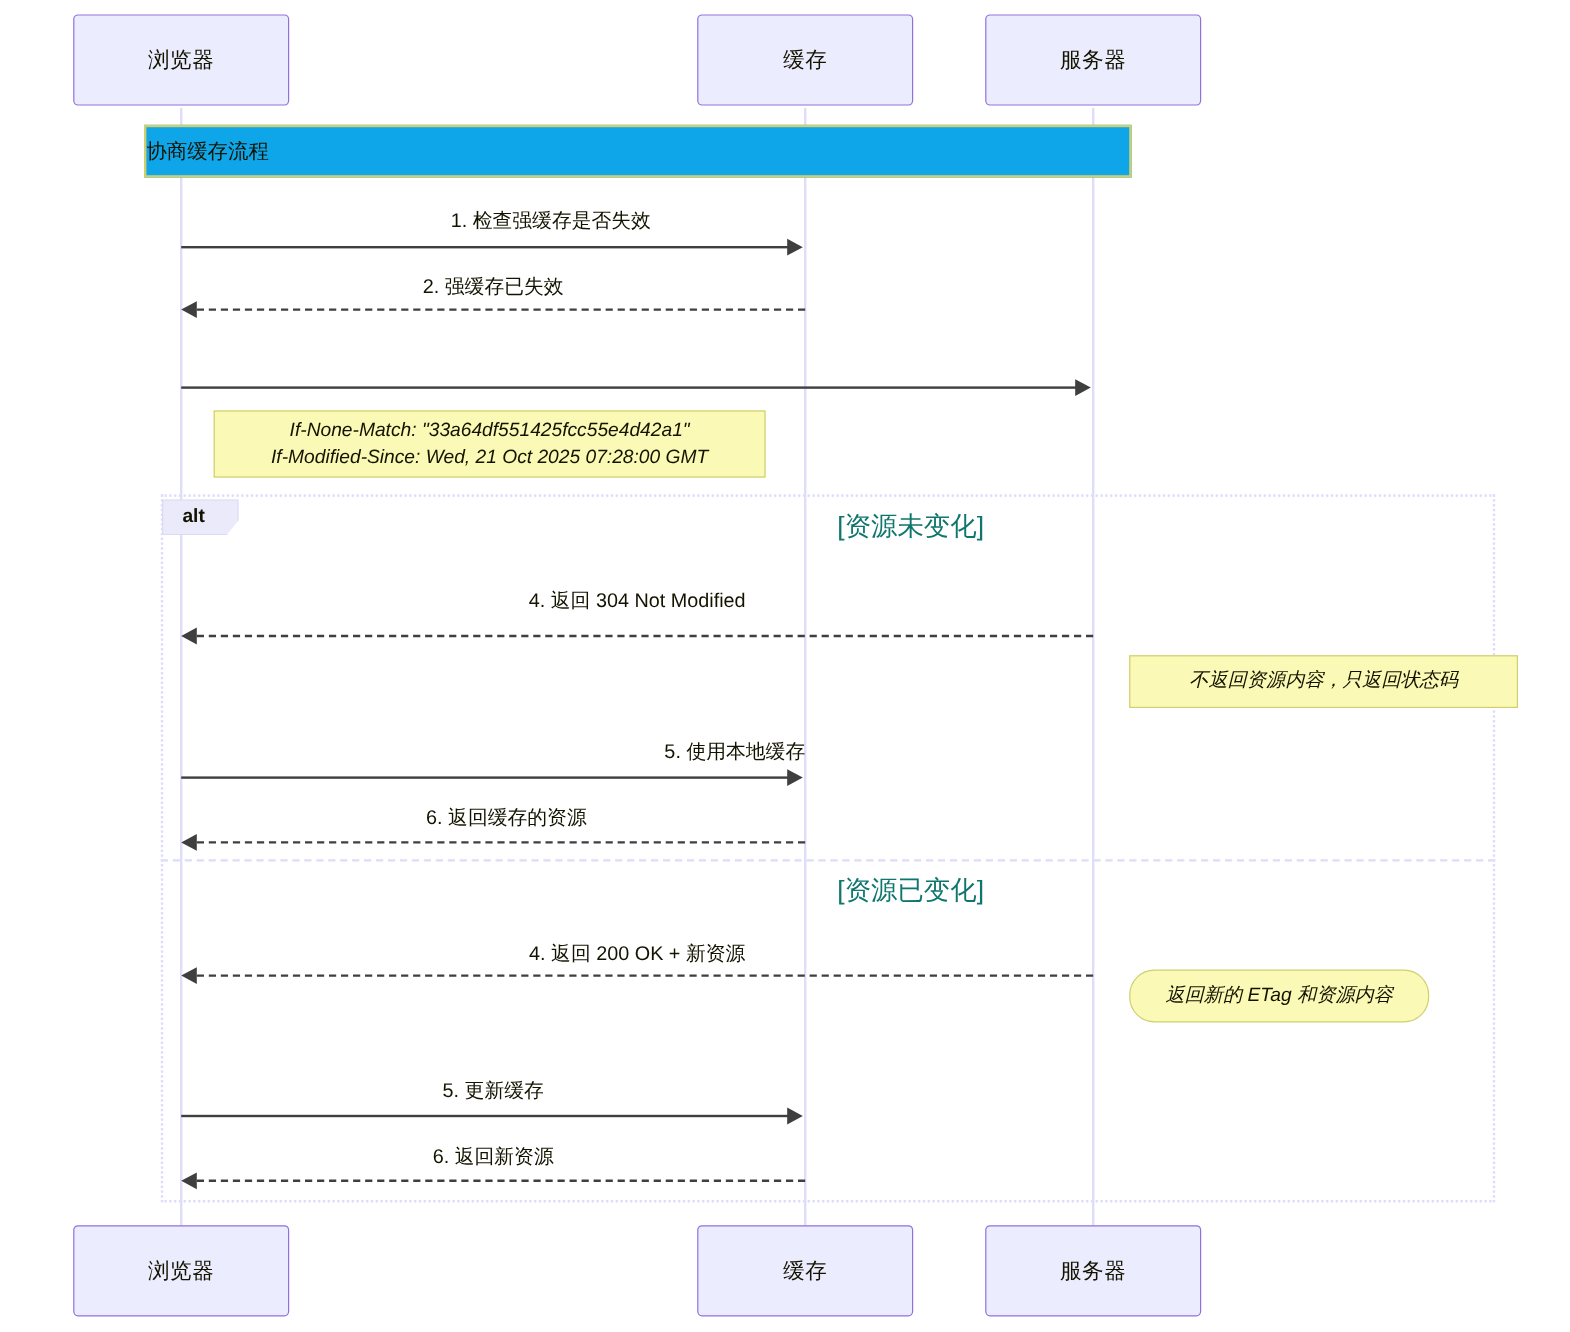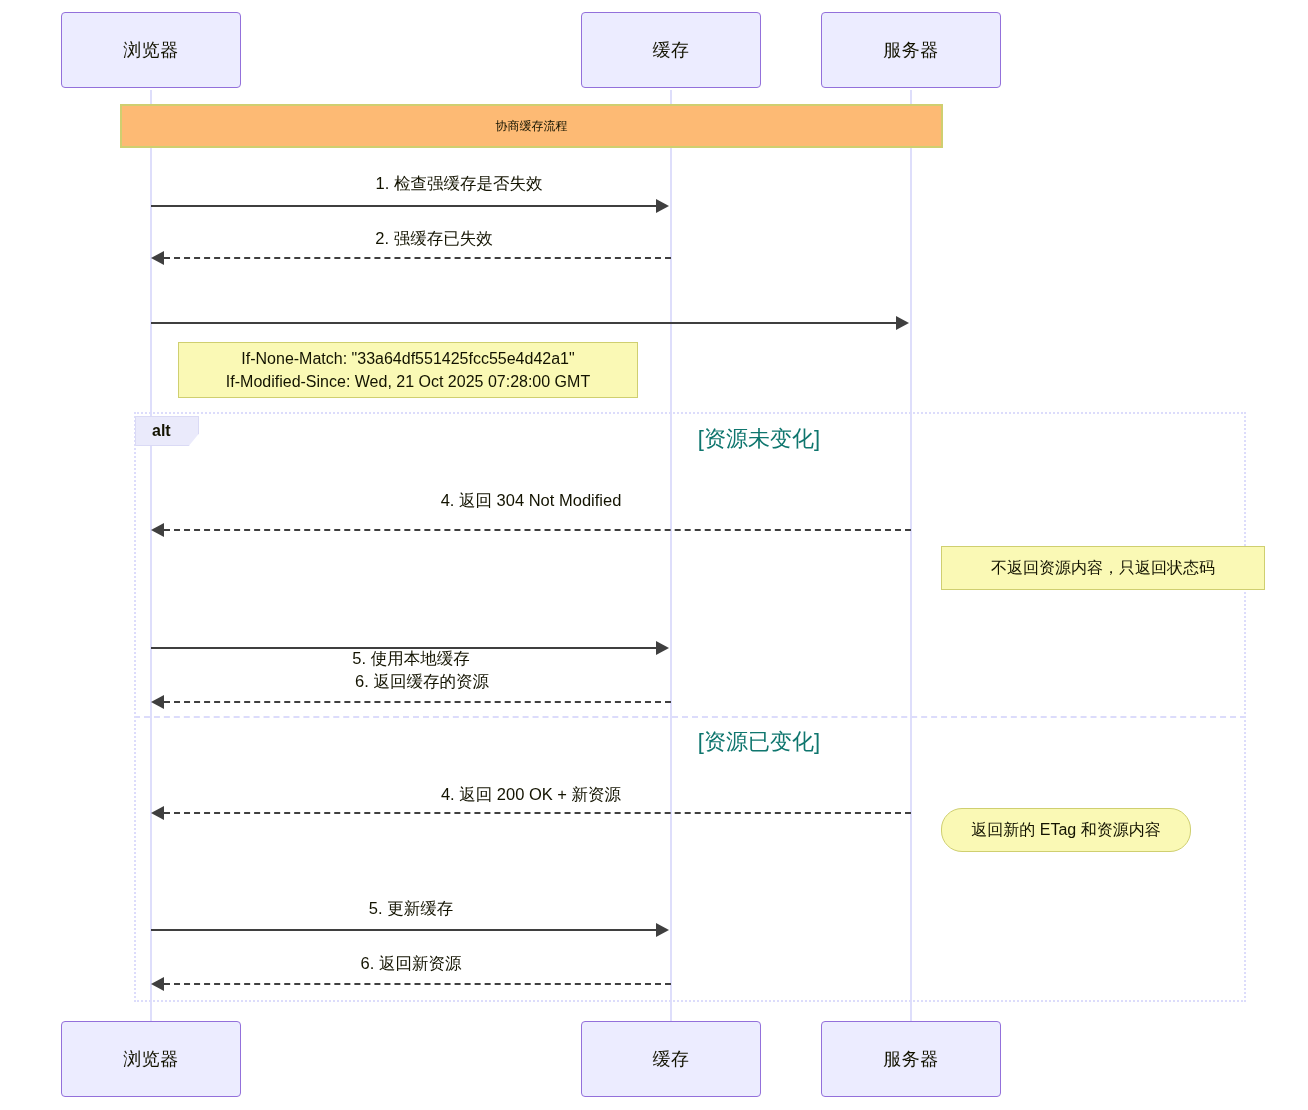--- a/index.html
+++ b/index.html
@@ -34,27 +34,26 @@
     letter-spacing: 0.5px;
   }
   .lifeline {
     position: absolute;
     width: 2px;
     background: #DEDEFB;
   }
   .banner {
     position: absolute;
     box-sizing: border-box;
-    background: #fdba74;
+    background: #0ea5e9;
     border: 2px solid #CFCF70;
     display: flex;
     align-items: center;
-    justify-content: center;
-    color: #131300;
-    font-size: 12px;
+    color: #131300;
+    font-size: 17px;
     z-index: 6;
   }
   .msg-line {
     position: absolute;
     height: 0;
     border-top: 2px solid #3F3F3F;
     z-index: 4;
   }
   .msg-line.dashed {
     border-top: 2px dashed #3F3F3F;
@@ -90,20 +89,21 @@
     color: #131300;
     font-size: 16px;
     line-height: 1.45;
     display: flex;
     flex-direction: column;
     align-items: center;
     justify-content: center;
     text-align: center;
     z-index: 7;
     padding: 4px 10px;
+    font-style: italic;
   }
   .alt-frame {
     position: absolute;
     box-sizing: border-box;
     border: 2px dotted #DCDCFB;
     background: transparent;
     z-index: 2;
   }
   .alt-divider {
     position: absolute;
@@ -154,21 +154,21 @@
   </div>
 
   <div class="banner" style="left:120px; top:104px; width:823px; height:44px;">
     <span>协商缓存流程</span>
   </div>
 
   <div class="msg-label" style="left:151px; top:173px; width:520px;padding-left:48px;">1. 检查强缓存是否失效</div>
   <div class="msg-line" style="left:151px; top:205px; width:507px;"></div>
   <div class="arrowhead right" style="left:656px; top:199px;"></div>
 
-  <div class="msg-label" style="left:151px; top:228px; width:520px;padding-left:23px;">2. 强缓存已失效</div>
+  <div class="msg-label" style="left:151px; top:228px; width:520px;">2. 强缓存已失效</div>
   <div class="msg-line dashed" style="left:164px; top:257px; width:507px;"></div>
   <div class="arrowhead left" style="left:151px; top:251px;"></div>
 
   <div class="msg-line" style="left:151px; top:322px; width:747px;"></div>
   <div class="arrowhead right" style="left:896px; top:316px;"></div>
 
   <div class="note-box" style="left:178px; top:342px; width:460px; height:56px;">
     <div>If-None-Match: "33a64df551425fcc55e4d42a1"</div>
     <div>If-Modified-Since: Wed, 21 Oct 2025 07:28:00 GMT</div>
   </div>
@@ -180,21 +180,21 @@
   <div class="alt-cond" style="left:560px; top:424px; width:260px;">[资源未变化]</div>
 
   <div class="msg-label" style="left:151px; top:490px; width:760px;">4. 返回 304 Not Modified</div>
   <div class="msg-line dashed" style="left:164px; top:529px; width:747px;"></div>
   <div class="arrowhead left" style="left:151px; top:523px;"></div>
 
   <div class="note-box" style="left:941px; top:546px; width:324px; height:44px;">
     <div>不返回资源内容，只返回状态码</div>
   </div>
 
-  <div class="msg-label" style="left:151px; top:648px; width:520px;">5. 使用本地缓存</div>
+  <div class="msg-label" style="left:151px; top:616px; width:520px;text-align:right;">5. 使用本地缓存</div>
   <div class="msg-line" style="left:151px; top:647px; width:507px;"></div>
   <div class="arrowhead right" style="left:656px; top:641px;"></div>
 
   <div class="msg-label" style="left:162px; top:671px; width:520px;">6. 返回缓存的资源</div>
   <div class="msg-line dashed" style="left:164px; top:701px; width:507px;"></div>
   <div class="arrowhead left" style="left:151px; top:695px;"></div>
 
   <div class="alt-divider" style="left:134px; top:716px; width:1112px;"></div>
   <div class="alt-cond" style="left:560px; top:727px; width:260px;">[资源已变化]</div>
 

